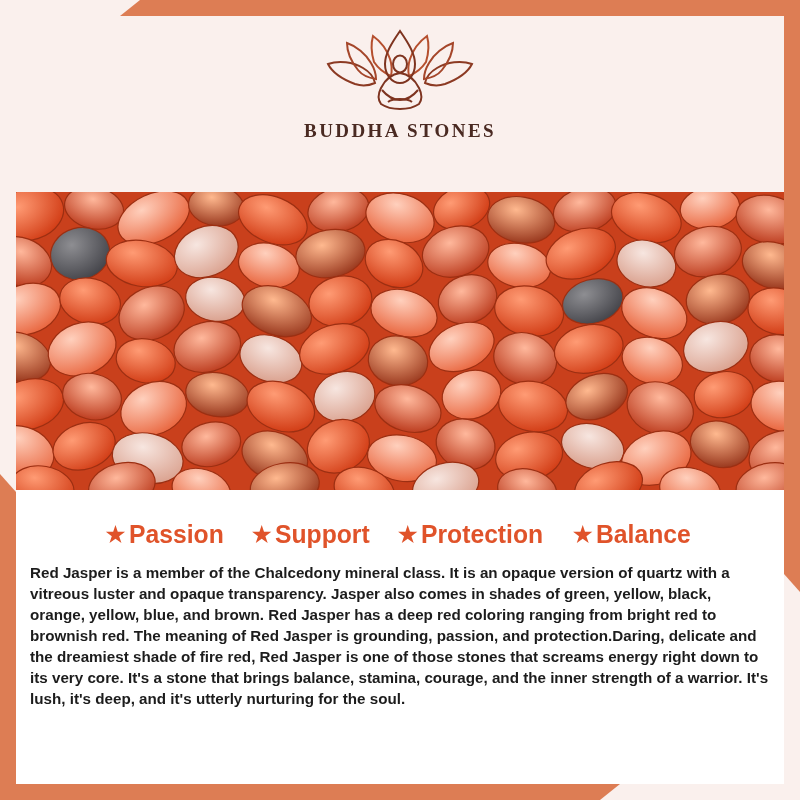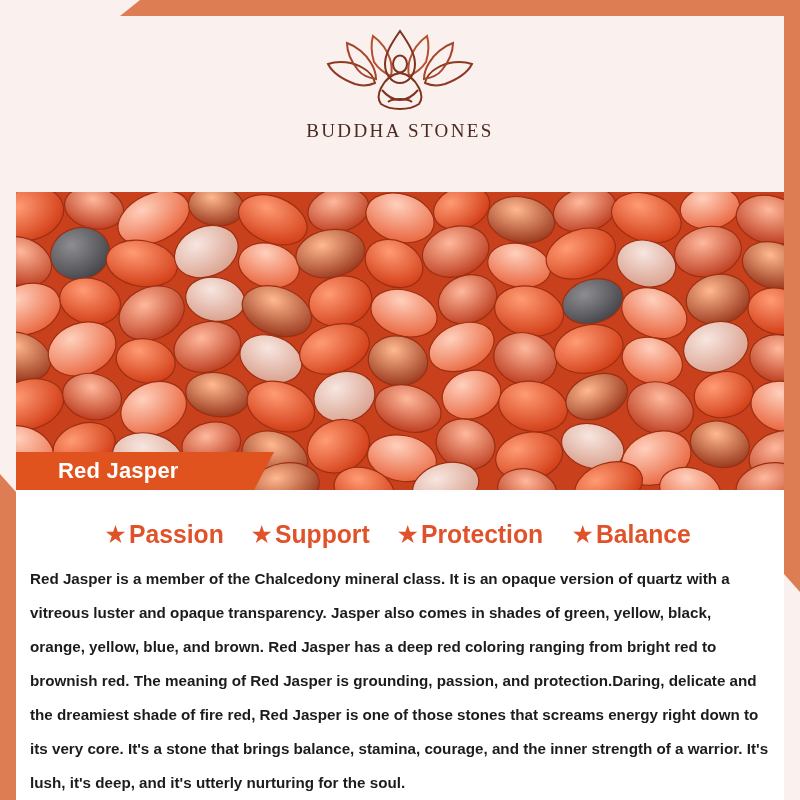--- a/index.html
+++ b/index.html
@@ -82,21 +82,21 @@
   }
   .lotus-logo {
     display: block;
   }
   .brand-name {
     margin-top: 4px;
     font-family: "Liberation Serif", serif;
     font-size: 19px;
     letter-spacing: 2.4px;
     color: #4a2a22;
-    font-weight: 400;
+    font-weight: 700;
   }
 
   
   .title-band {
     position: absolute;
     left: 9px;
     right: 9px;
     top: 125px;
     height: 52px;
     background: #fdf8f6;
@@ -194,21 +194,21 @@
     color: #e0532a;
     transform: scaleX(0.95);
     transform-origin: left center;
   }
 
   
   .description {
     margin: 6px 14px 0 14px;
     font-size: 15.2px;
     font-weight: bold;
-    line-height: 34px;
+    line-height: 21px;
     color: #1c1c1c;
     text-align: left;
   }
 </style>
 </head>
 <body>
 
 <div id="poster">
 
   <div class="band band-top"></div>
@@ -365,23 +365,20 @@
           <ellipse cx="364" cy="300" rx="31" ry="22" fill="url(#gA)" transform="rotate(18 364 300)"></ellipse>
           <ellipse cx="446" cy="296" rx="34" ry="23" fill="url(#gD)" transform="rotate(-16 446 296)"></ellipse>
           <ellipse cx="528" cy="300" rx="30" ry="21" fill="url(#gC)" transform="rotate(12 528 300)"></ellipse>
           <ellipse cx="610" cy="296" rx="35" ry="23" fill="url(#gA)" transform="rotate(-18 610 296)"></ellipse>
           <ellipse cx="692" cy="300" rx="31" ry="22" fill="url(#gB)" transform="rotate(14 692 300)"></ellipse>
           <ellipse cx="772" cy="296" rx="34" ry="23" fill="url(#gC)" transform="rotate(-12 772 296)"></ellipse>
         </g>
       </svg>
     </div>
 
-    <div class="ribbon">
-      <span class="ribbon-label">Red Jasper</span>
-    </div>
 
     <div class="content">
       <div class="content-inner">
 
         <div class="benefits">
           <div class="benefit">
             <span class="star-icon">★</span>
             <span class="benefit-label">Passion</span>
           </div>
           <div class="benefit">

